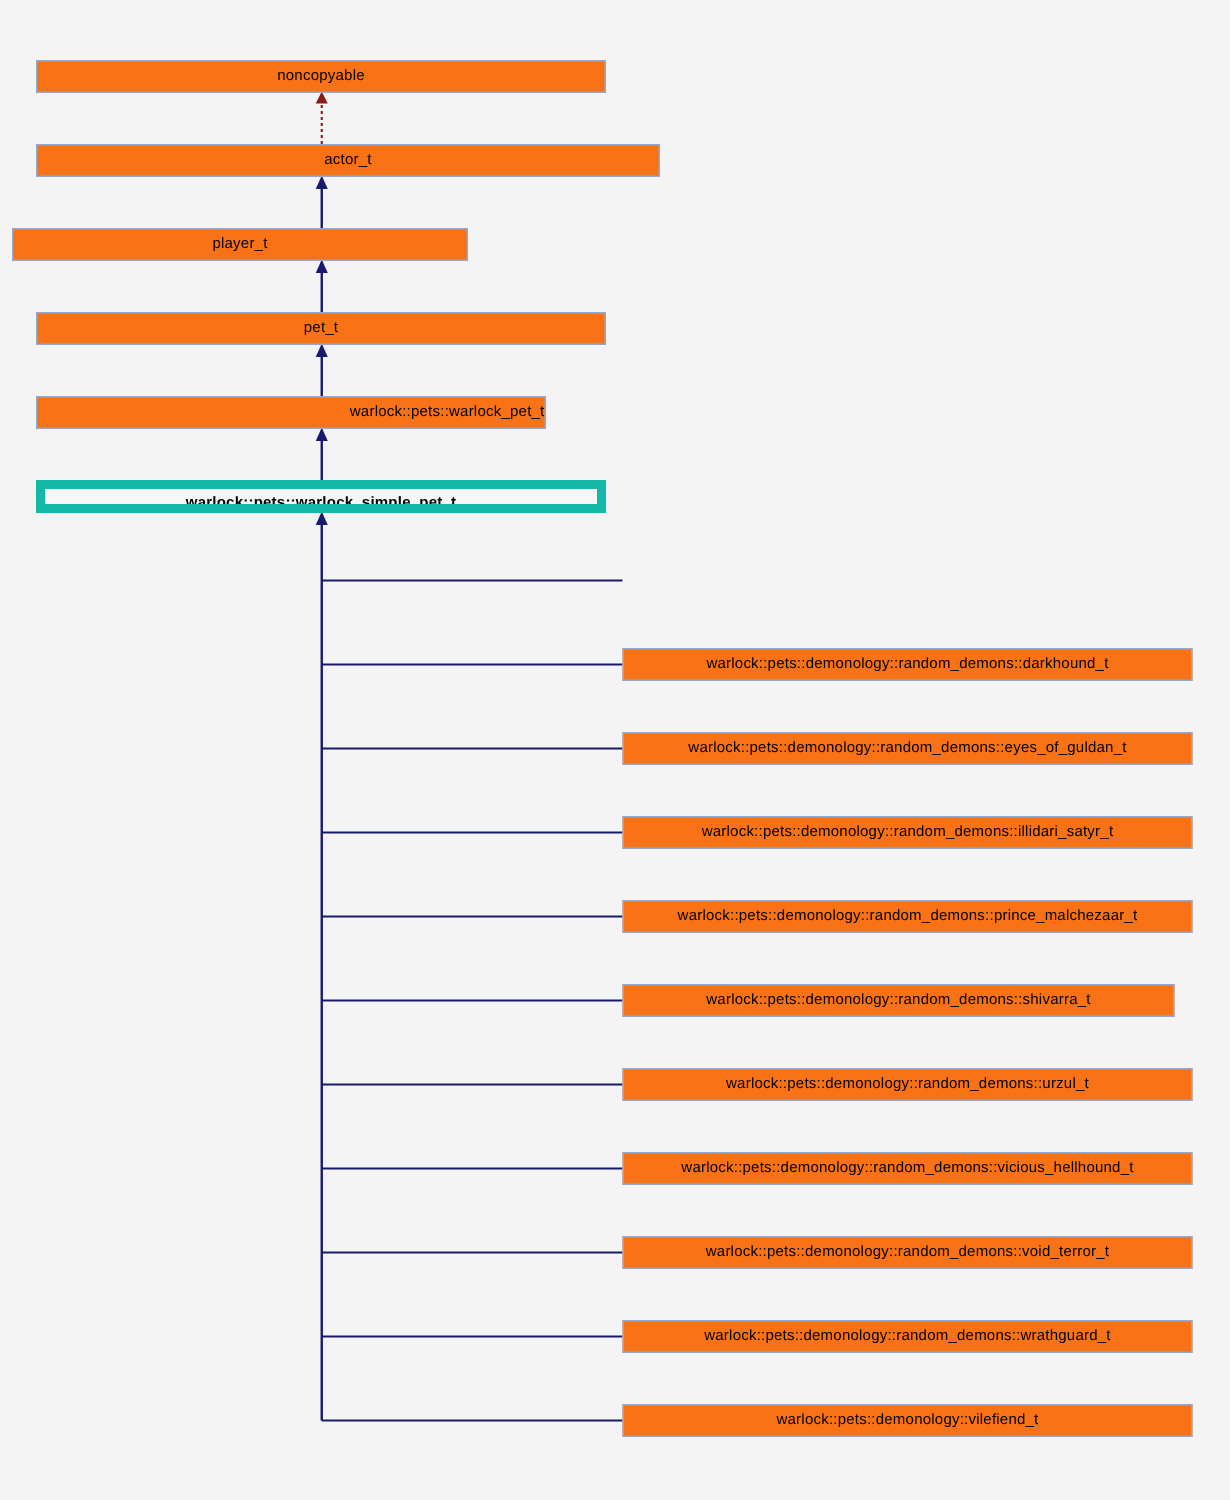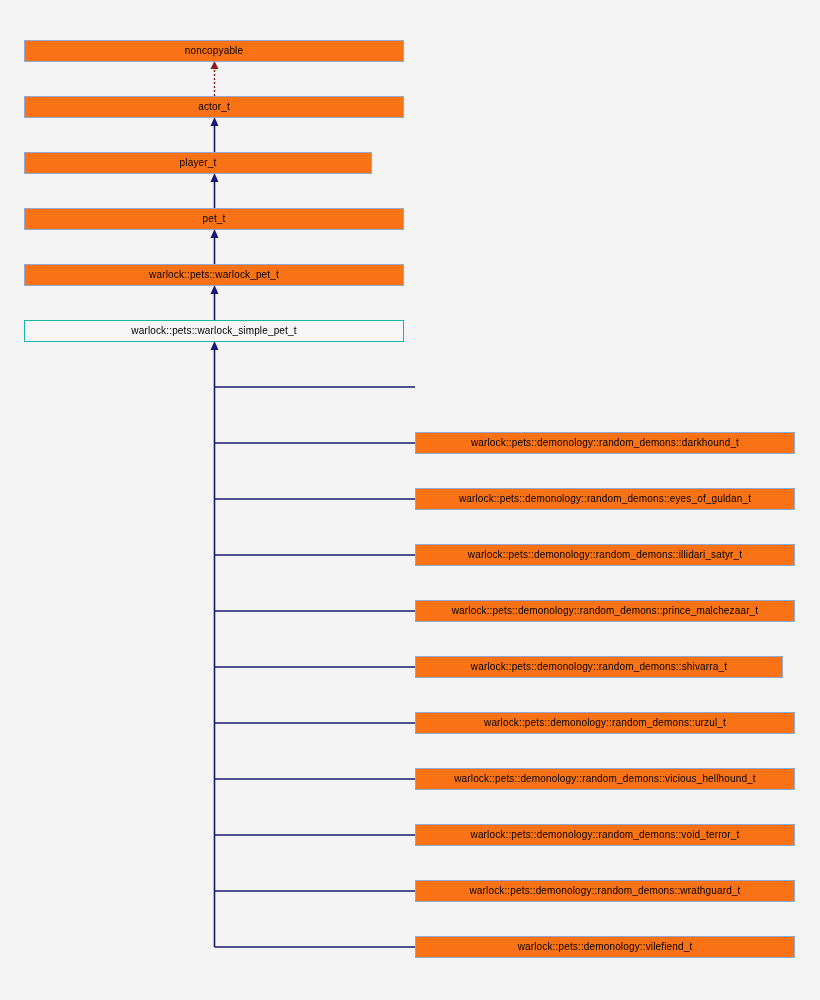--- a/index.html
+++ b/index.html
@@ -42,22 +42,22 @@
     font-size: 10px;
     color: #000000;
     background: #f97316;
     border: 1px solid #93a8cf;
     white-space: nowrap;
     overflow: hidden;
     letter-spacing: 0.15px;
   }
   .node.current {
     background: #f6f6f6;
-    border: 1px solid #14b8a6;
-    font-weight: normal;
+    border: 6px solid #14b8a6;
+    font-weight: bold;
   }
   .node-label {
     display: block;
     width: 100%;
     pointer-events: none;
   }
 </style>
 </head>
 <body>
 
@@ -136,33 +136,33 @@
     </g>
     <g>
       <line x1="214.5" y1="947" x2="415" y2="947" stroke="#191970" stroke-width="1.3"></line>
     </g>
   </svg>
 
   <div class="node" style="left:24px; top:40px; width:380px;">
     <span class="node-label">noncopyable</span>
   </div>
 
-  <div class="node" style="left:24px; top:96px; width:380px;">
+  <div class="node" style="left:24px; top:96px; width:416px;">
     <span class="node-label">actor_t</span>
   </div>
 
-  <div class="node" style="left:24px; top:152px; width:348px;text-align:center;">
+  <div class="node" style="left:8px; top:152px; width:304px;text-align:center;">
     <span class="node-label">player_t</span>
   </div>
 
   <div class="node" style="left:24px; top:208px; width:380px;">
     <span class="node-label">pet_t</span>
   </div>
 
-  <div class="node" style="left:24px; top:264px; width:380px;">
+  <div class="node" style="left:24px; top:264px; width:340px;text-align:right;">
     <span class="node-label">warlock::pets::warlock_pet_t</span>
   </div>
 
   <div class="node current" style="left:24px; top:320px; width:380px;">
     <span class="node-label">warlock::pets::warlock_simple_pet_t</span>
   </div>
 
 
   <div class="node" style="left:415px; top:432px; width:380px;">
     <span class="node-label">warlock::pets::demonology::random_demons::darkhound_t</span>

